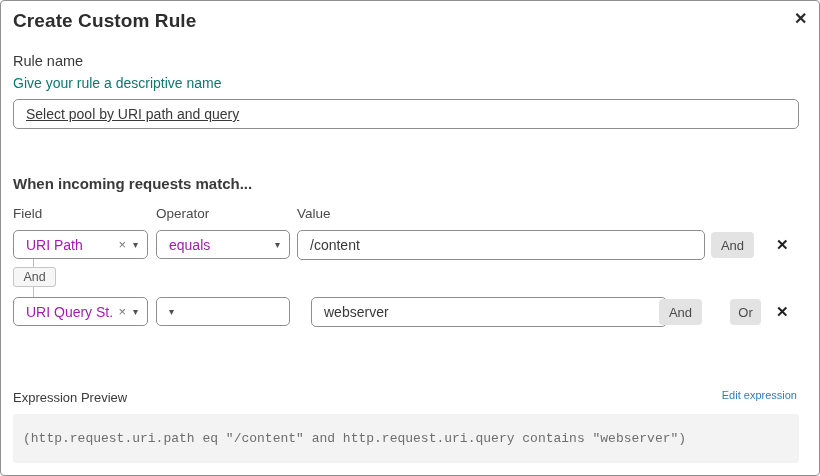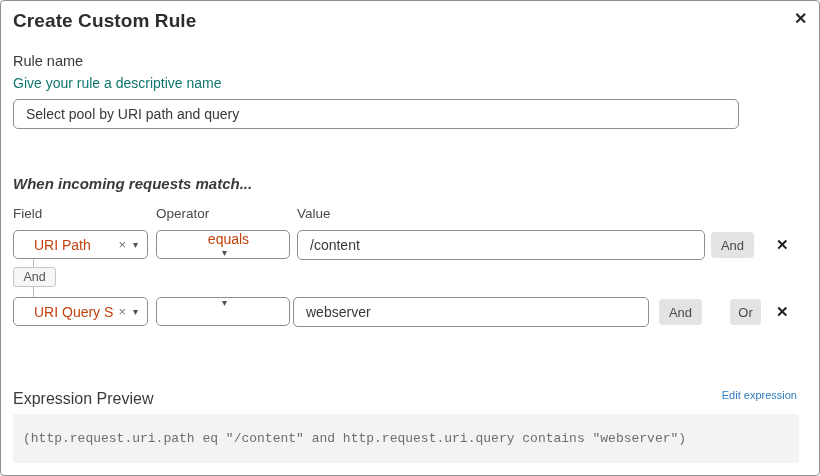--- a/index.html
+++ b/index.html
@@ -36,63 +36,63 @@
   .text-input {
     height:30px;
     border:1px solid #8e8e8e;
     border-radius:5px;
     background:#fff;
     font-family:"Liberation Sans", sans-serif;
     font-size:14px; color:#383838;
     padding:0 12px;
     outline:none;
   }
-  .rule-input { left:12px; top:98px; width:726px; }
+  .rule-input { left:12px; top:98px; width:786px;text-decoration:underline; }
 
   .match-heading {
     left:12px; top:174px;
-    font-size:15px; font-weight:700; color:#3a3a3a;font-style:italic;
+    font-size:15px; font-weight:700; color:#3a3a3a;
   }
   .col-label { top:205px; font-size:13.5px; color:#4a4a4a; }
   .col-field    { left:12px; }
   .col-operator { left:155px; }
   .col-value    { left:296px; }
 
   .select {
     display:flex; align-items:center;
     height:29px;
     border:1px solid #8e8e8e;
     border-radius:5px;
     background:#fff;
     padding:0 9px 0 12px;
     cursor:pointer;
   }
   .select .sel-text {
     flex:1 1 auto;
-    font-size:14px; color:#c2410c;
-    white-space:nowrap; overflow:hidden;margin-left:8px;
+    font-size:14px; color:#a21caf;
+    white-space:nowrap; overflow:hidden;
   }
   .select .clear-x {
     flex:0 0 auto;
     font-size:13px; color:#777;
     margin:0 7px 0 4px;
     cursor:pointer;
   }
   .select .caret {
     flex:0 0 auto;
     font-size:10px; color:#4f4f4f;
     line-height:1;
   }
 
   .row1 { top:229px; }
   .row2 { top:296px; }
   .sel-field { left:12px; width:135px; }
-  .sel-op    { left:155px; width:134px;flex-direction:column; }
+  .sel-op    { left:155px; width:134px; }
   .val-1 { left:296px; top:229px; width:408px; }
-  .val-2 { left:292px; top:296px; width:356px; }
+  .val-2 { left:310px; top:296px; width:356px; }
 
   .gray-btn {
     height:26px;
     background:#e3e3e3;
     border:none; border-radius:4px;
     font-family:"Liberation Sans", sans-serif;
     font-size:13px; color:#4a4a4a;
     cursor:pointer;
   }
   .btn-and-1 { left:710px; top:231px; width:43px; }
@@ -114,21 +114,21 @@
   .connector-chip {
     left:12px; top:266px;
     width:43px; height:20px;
     background:#f6f6f6;
     border:1px solid #c6c6c6;
     border-radius:3px;
     font-size:12.5px; color:#565656;
     display:flex; align-items:center; justify-content:center;
   }
 
-  .expr-label { left:12px; top:389px; font-size:16px; color:#3b3b3b; }
+  .expr-label { left:12px; top:389px; font-size:13px; color:#3b3b3b; }
   .expr-link  {
     right:22px; top:388px;
     font-size:11px; color:#2f7cbe;
     cursor:pointer; text-decoration:none;
   }
   .code-block {
     left:12px; top:413px;
     width:786px; height:49px;
     background:#f3f3f3;
     border-radius:3px;

